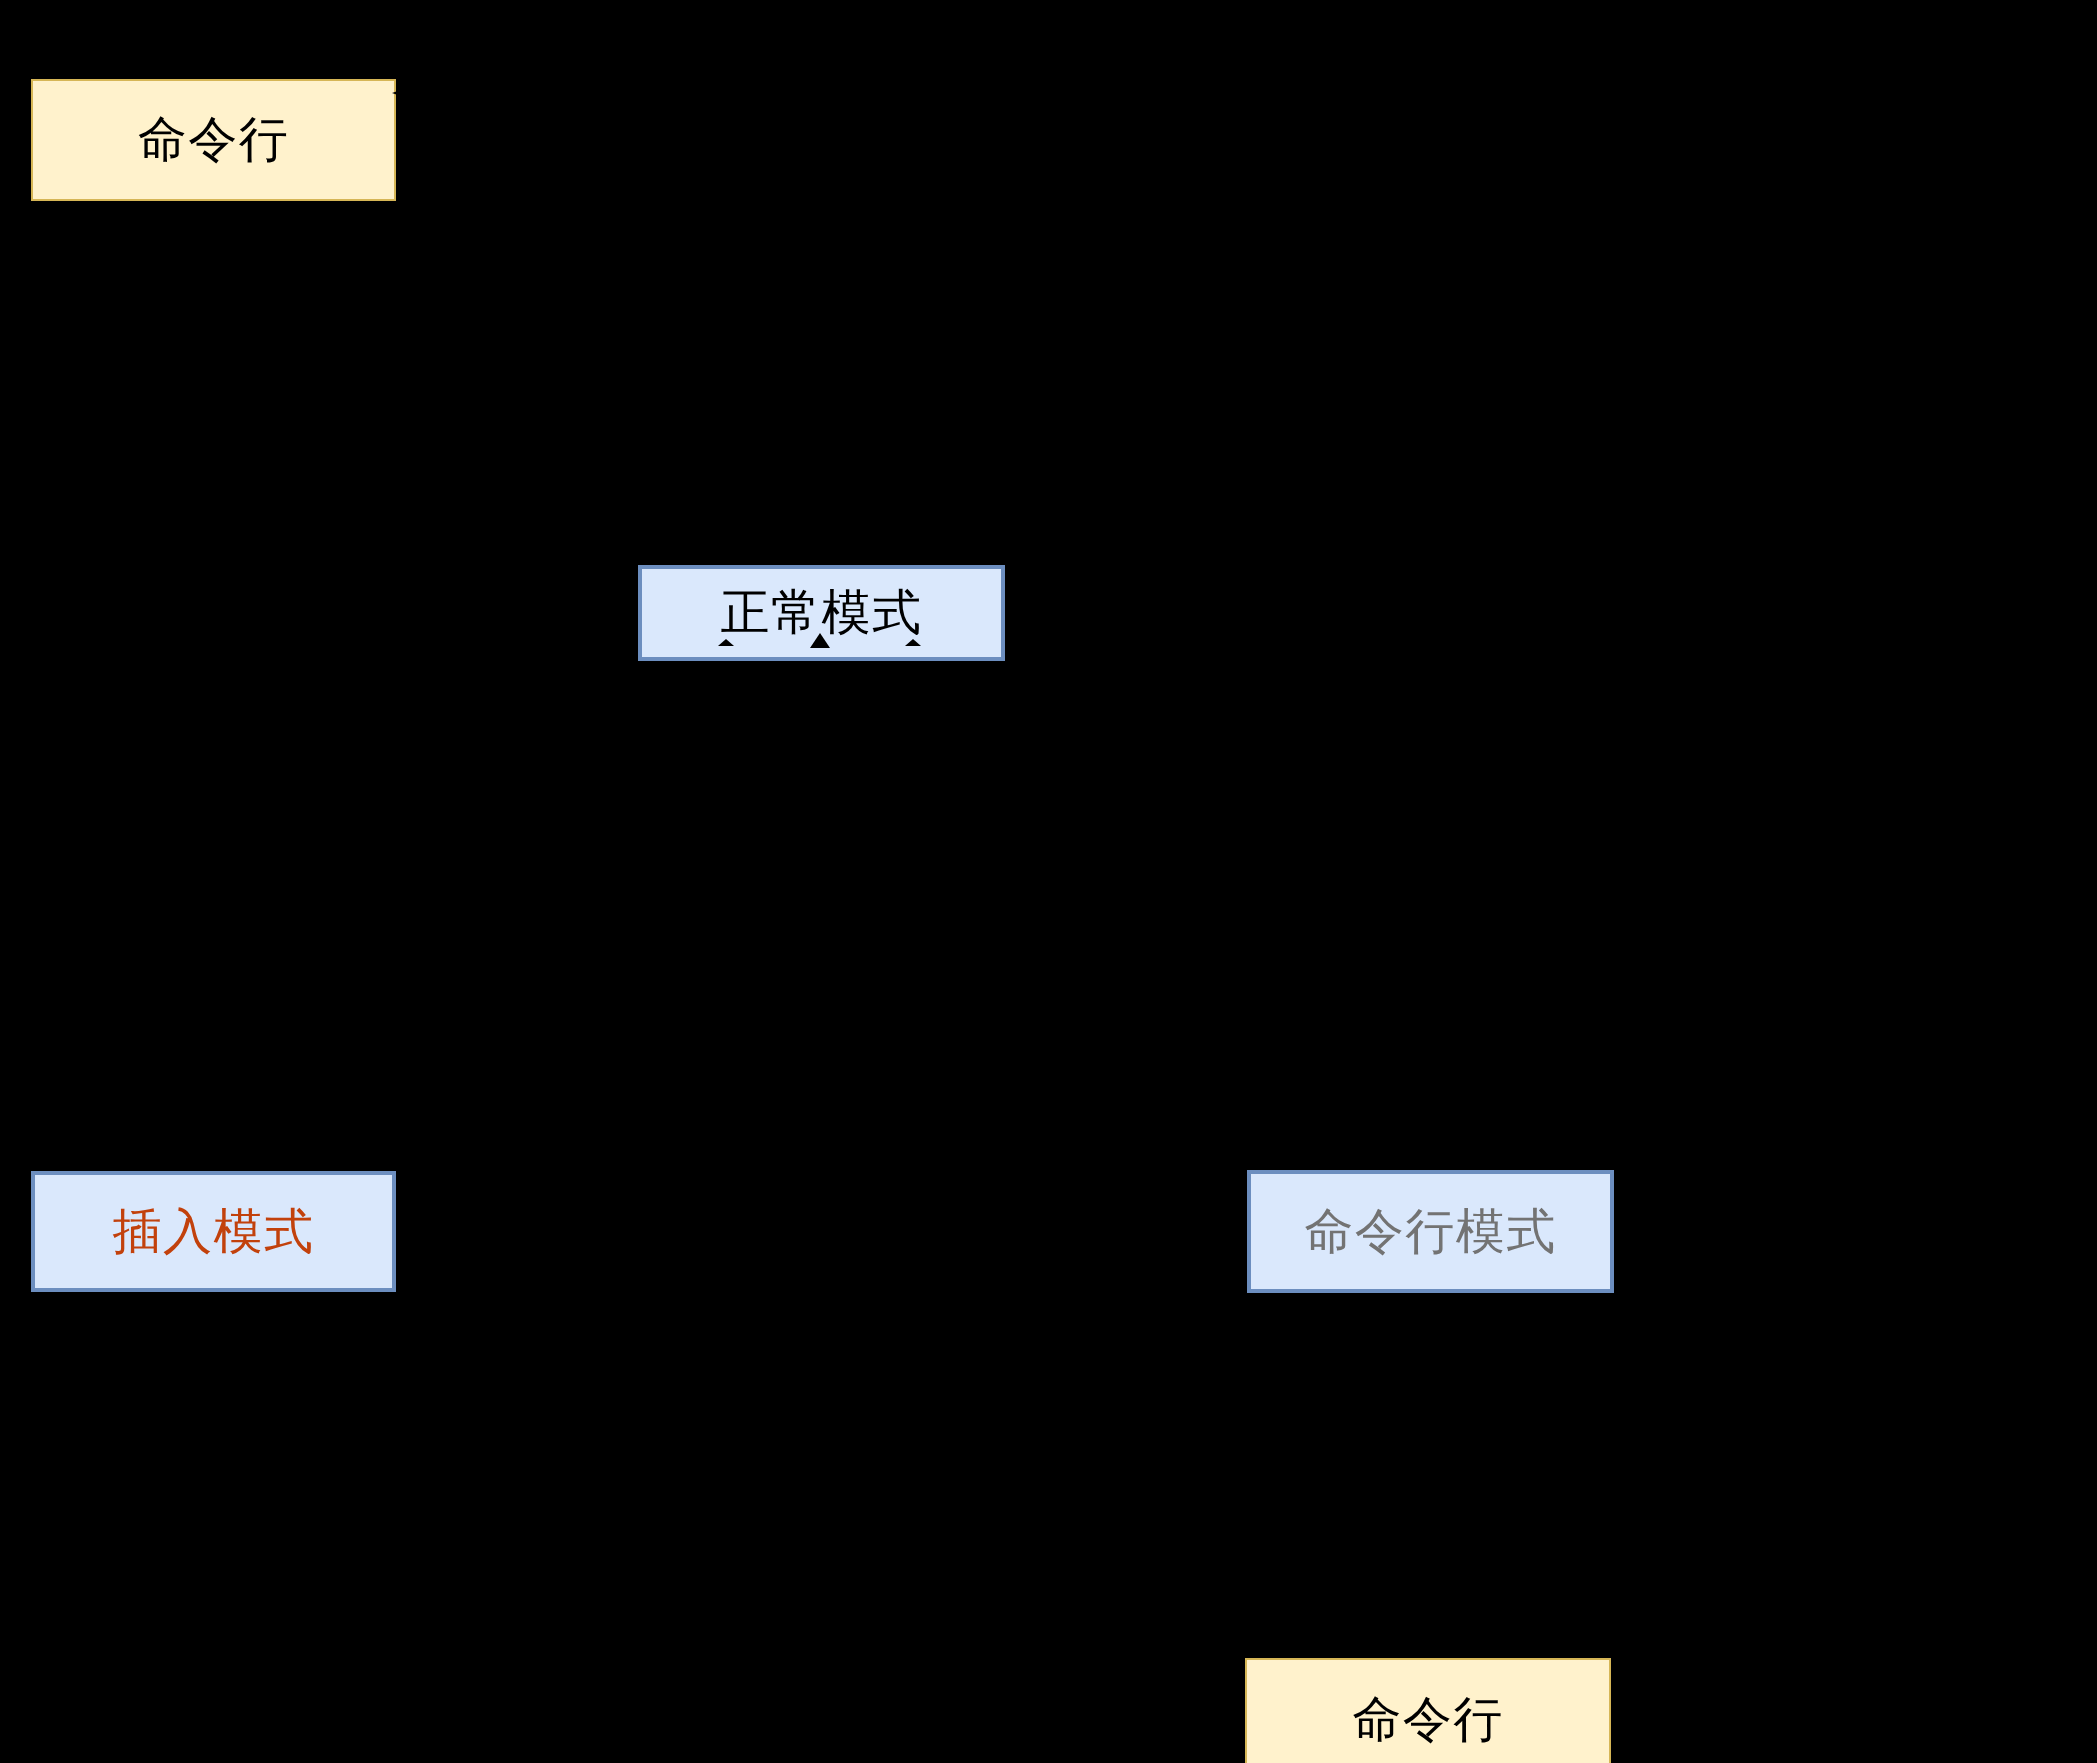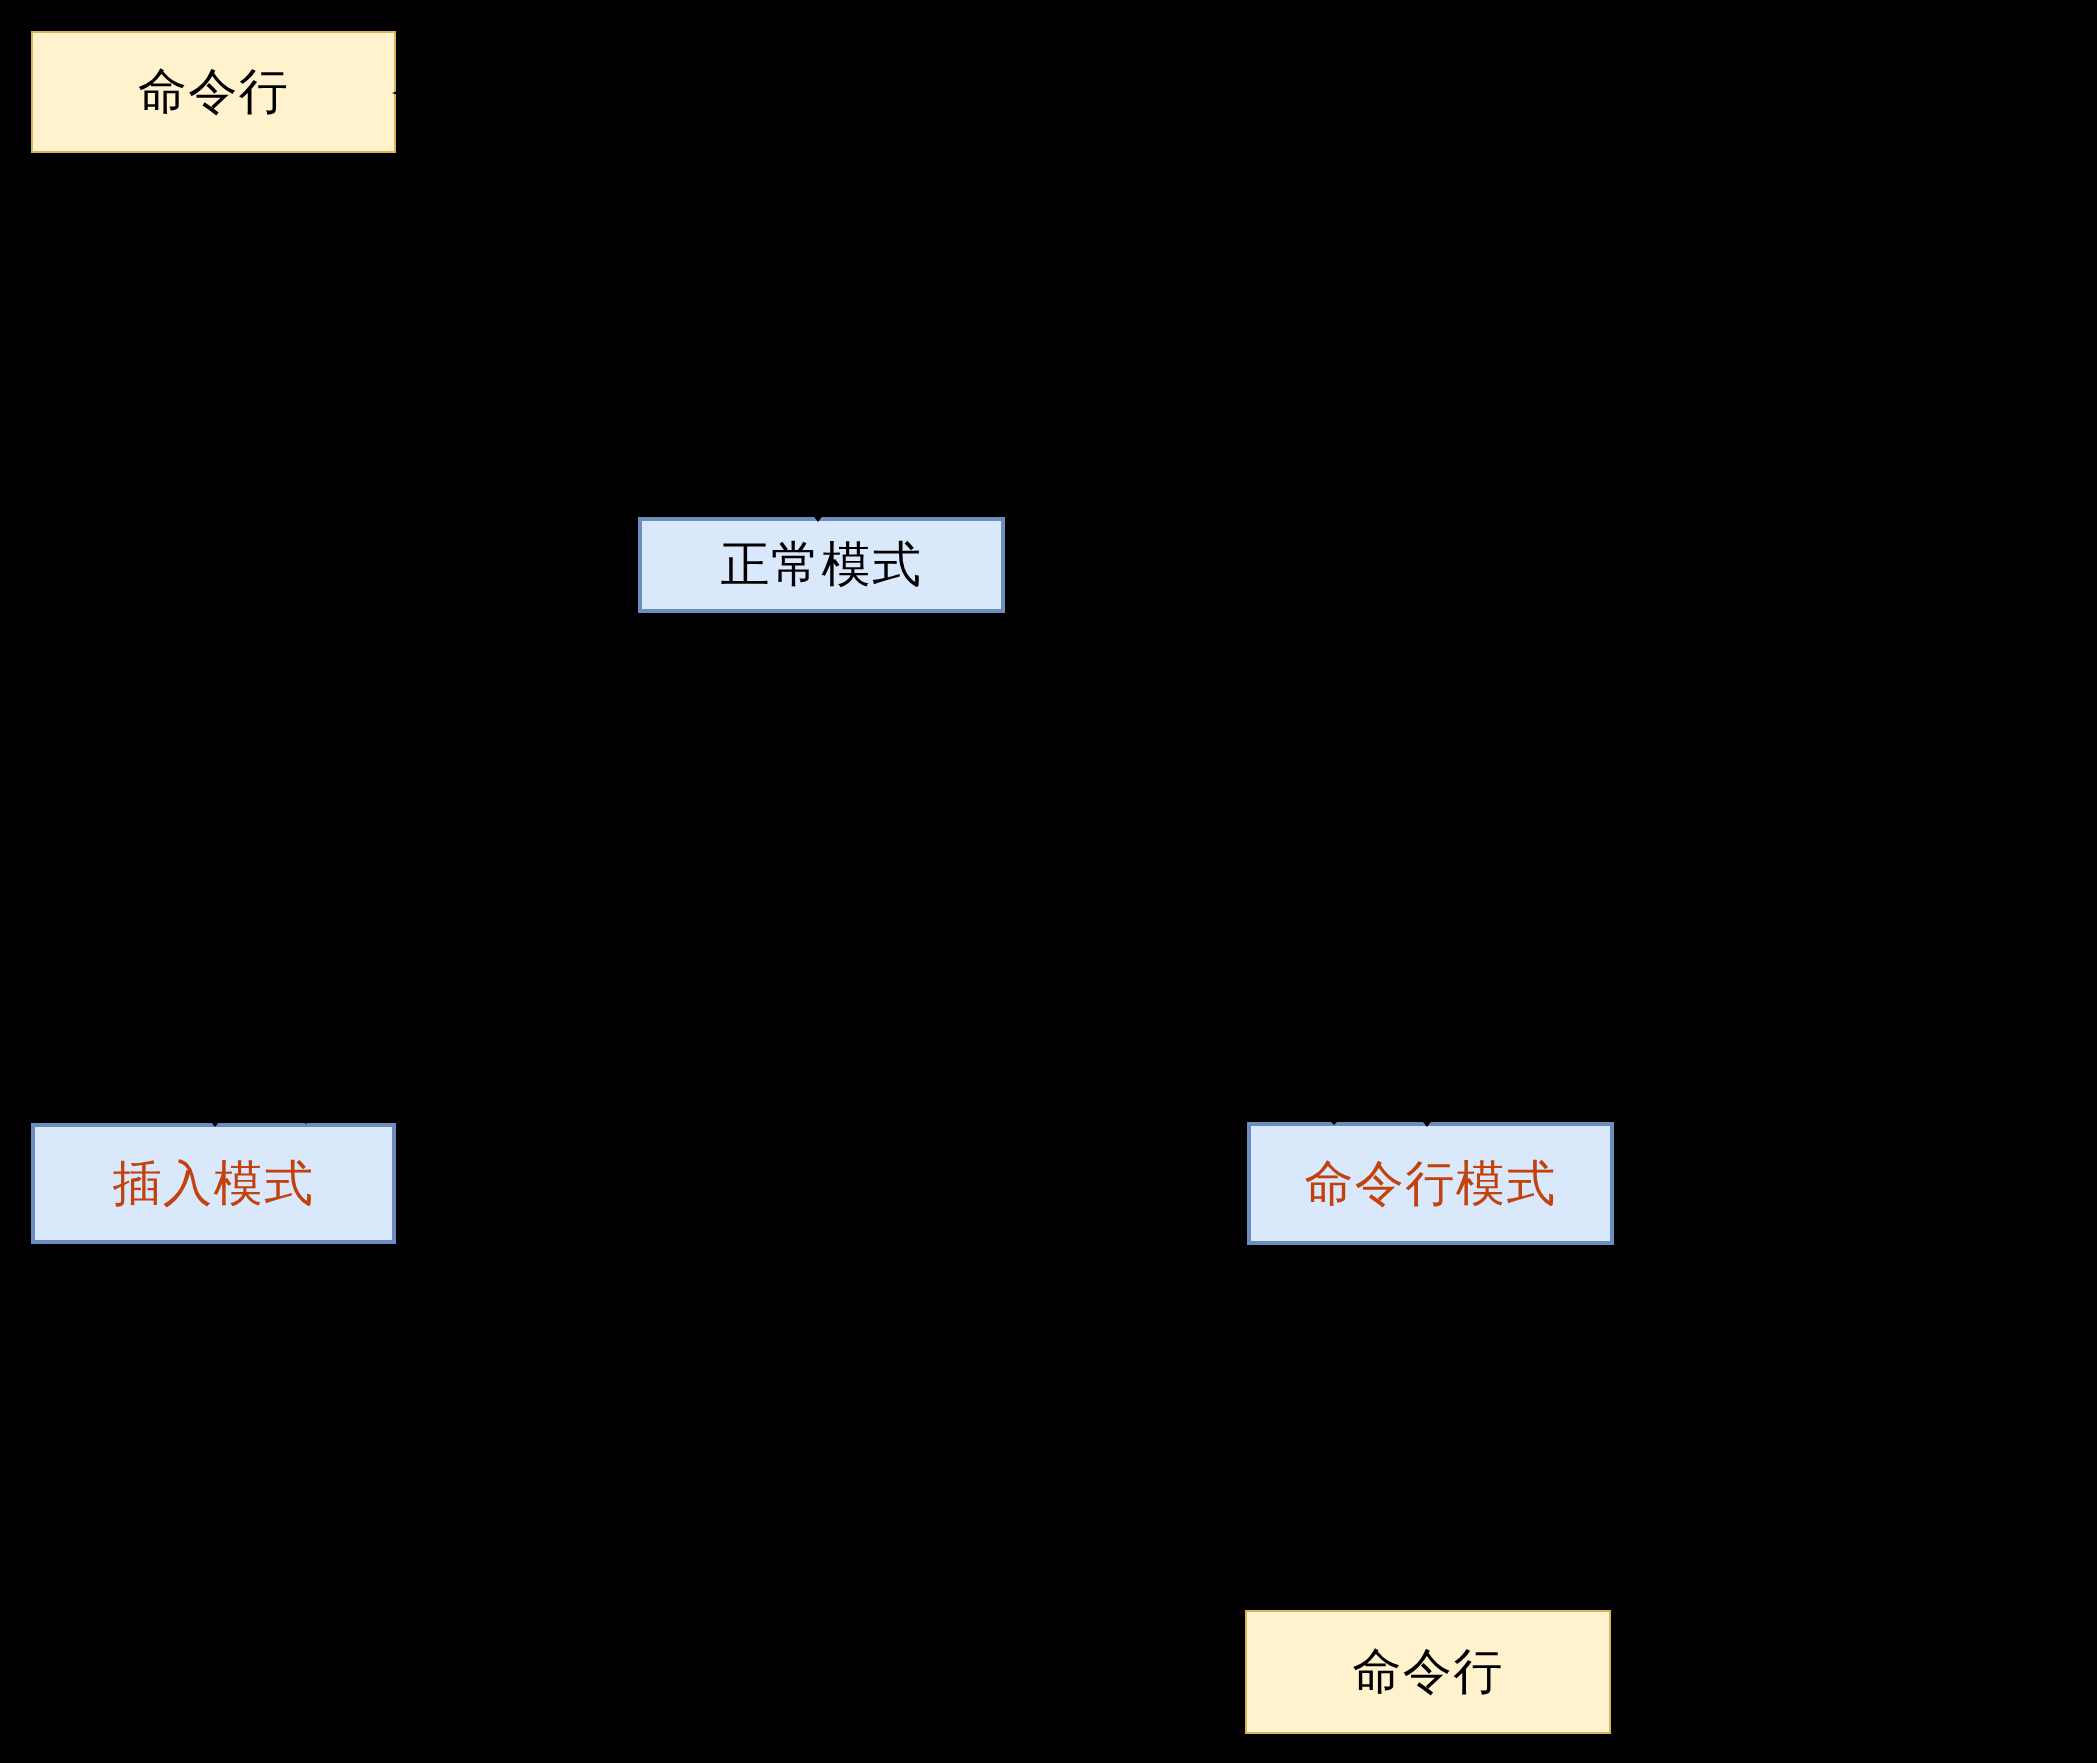--- a/index.html
+++ b/index.html
@@ -15,20 +15,21 @@
     font-family: "Liberation Sans", "DejaVu Sans", sans-serif;
   }
   .node {
     position: absolute;
     box-sizing: border-box;
     border-style: solid;
     display: flex;
     align-items: center;
     justify-content: center;
     z-index: 1;
+    margin-top: 48px;
   }
   .node-label {
     font-size: 49px;
     letter-spacing: 1.5px;
     white-space: nowrap;
   }
   .frag {
     position: absolute;
     width: 0;
     height: 0;
@@ -42,21 +43,21 @@
     <div class="node" style="left: 31px; top: 31px; width: 365px; height: 122px; background: rgb(255, 242, 204); border-color: rgb(214, 182, 86); border-width: 2.3px;">
       <span class="node-label" style="color: rgb(0, 0, 0); font-size: 49px;">命令行</span>
     </div>
     <div class="node" style="left: 638px; top: 517px; width: 367px; height: 96px; background: rgb(218, 232, 252); border-color: rgb(108, 142, 191); border-width: 4.6px;">
       <span class="node-label" style="color: rgb(0, 0, 0); font-size: 49px;">正常模式</span>
     </div>
     <div class="node" style="left: 31px; top: 1123px; width: 365px; height: 121px; background: rgb(218, 232, 252); border-color: rgb(108, 142, 191); border-width: 4.6px;">
       <span class="node-label" style="color: #c2410c; font-size: 49px;">插入模式</span>
     </div>
     <div class="node" style="left: 1247px; top: 1122px; width: 367px; height: 123px; background: rgb(218, 232, 252); border-color: rgb(108, 142, 191); border-width: 4.6px;">
-      <span class="node-label" style="color: #c2410c; font-size: 49px;">命令行模式</span>
+      <span class="node-label" style="color: #737373; font-size: 49px;">命令行模式</span>
     </div>
     <div class="node" style="left: 1245px; top: 1610px; width: 366px; height: 124px; background: rgb(255, 242, 204); border-color: rgb(214, 182, 86); border-width: 2.3px;">
       <span class="node-label" style="color: rgb(0, 0, 0); font-size: 49px;">命令行</span>
     </div>
     <div class="frag" style="left: 392px; top: 86px; border-top: 7.6px solid transparent; border-bottom: 7.6px solid transparent; border-right: 20px solid rgb(0, 0, 0);"></div>
     <div class="frag" style="left: 809px; top: 510px; border-left: 9px solid transparent; border-right: 9px solid transparent; border-top: 12px solid rgb(0, 0, 0);"></div>
     <div class="frag" style="left: 810px; top: 633px; border-left: 10px solid transparent; border-right: 10px solid transparent; border-bottom: 15px solid rgb(0, 0, 0);"></div>
     <div class="frag" style="left: 718px; top: 639px; border-left: 8.3px solid transparent; border-right: 8.3px solid transparent; border-bottom: 7.6px solid rgb(0, 0, 0);"></div>
     <div class="frag" style="left: 905px; top: 639px; border-left: 8.3px solid transparent; border-right: 8.3px solid transparent; border-bottom: 7.6px solid rgb(0, 0, 0);"></div>
     <div class="frag" style="left: 207px; top: 1117px; border-left: 8.3px solid transparent; border-right: 8.3px solid transparent; border-top: 10.6px solid rgb(0, 0, 0);"></div>

